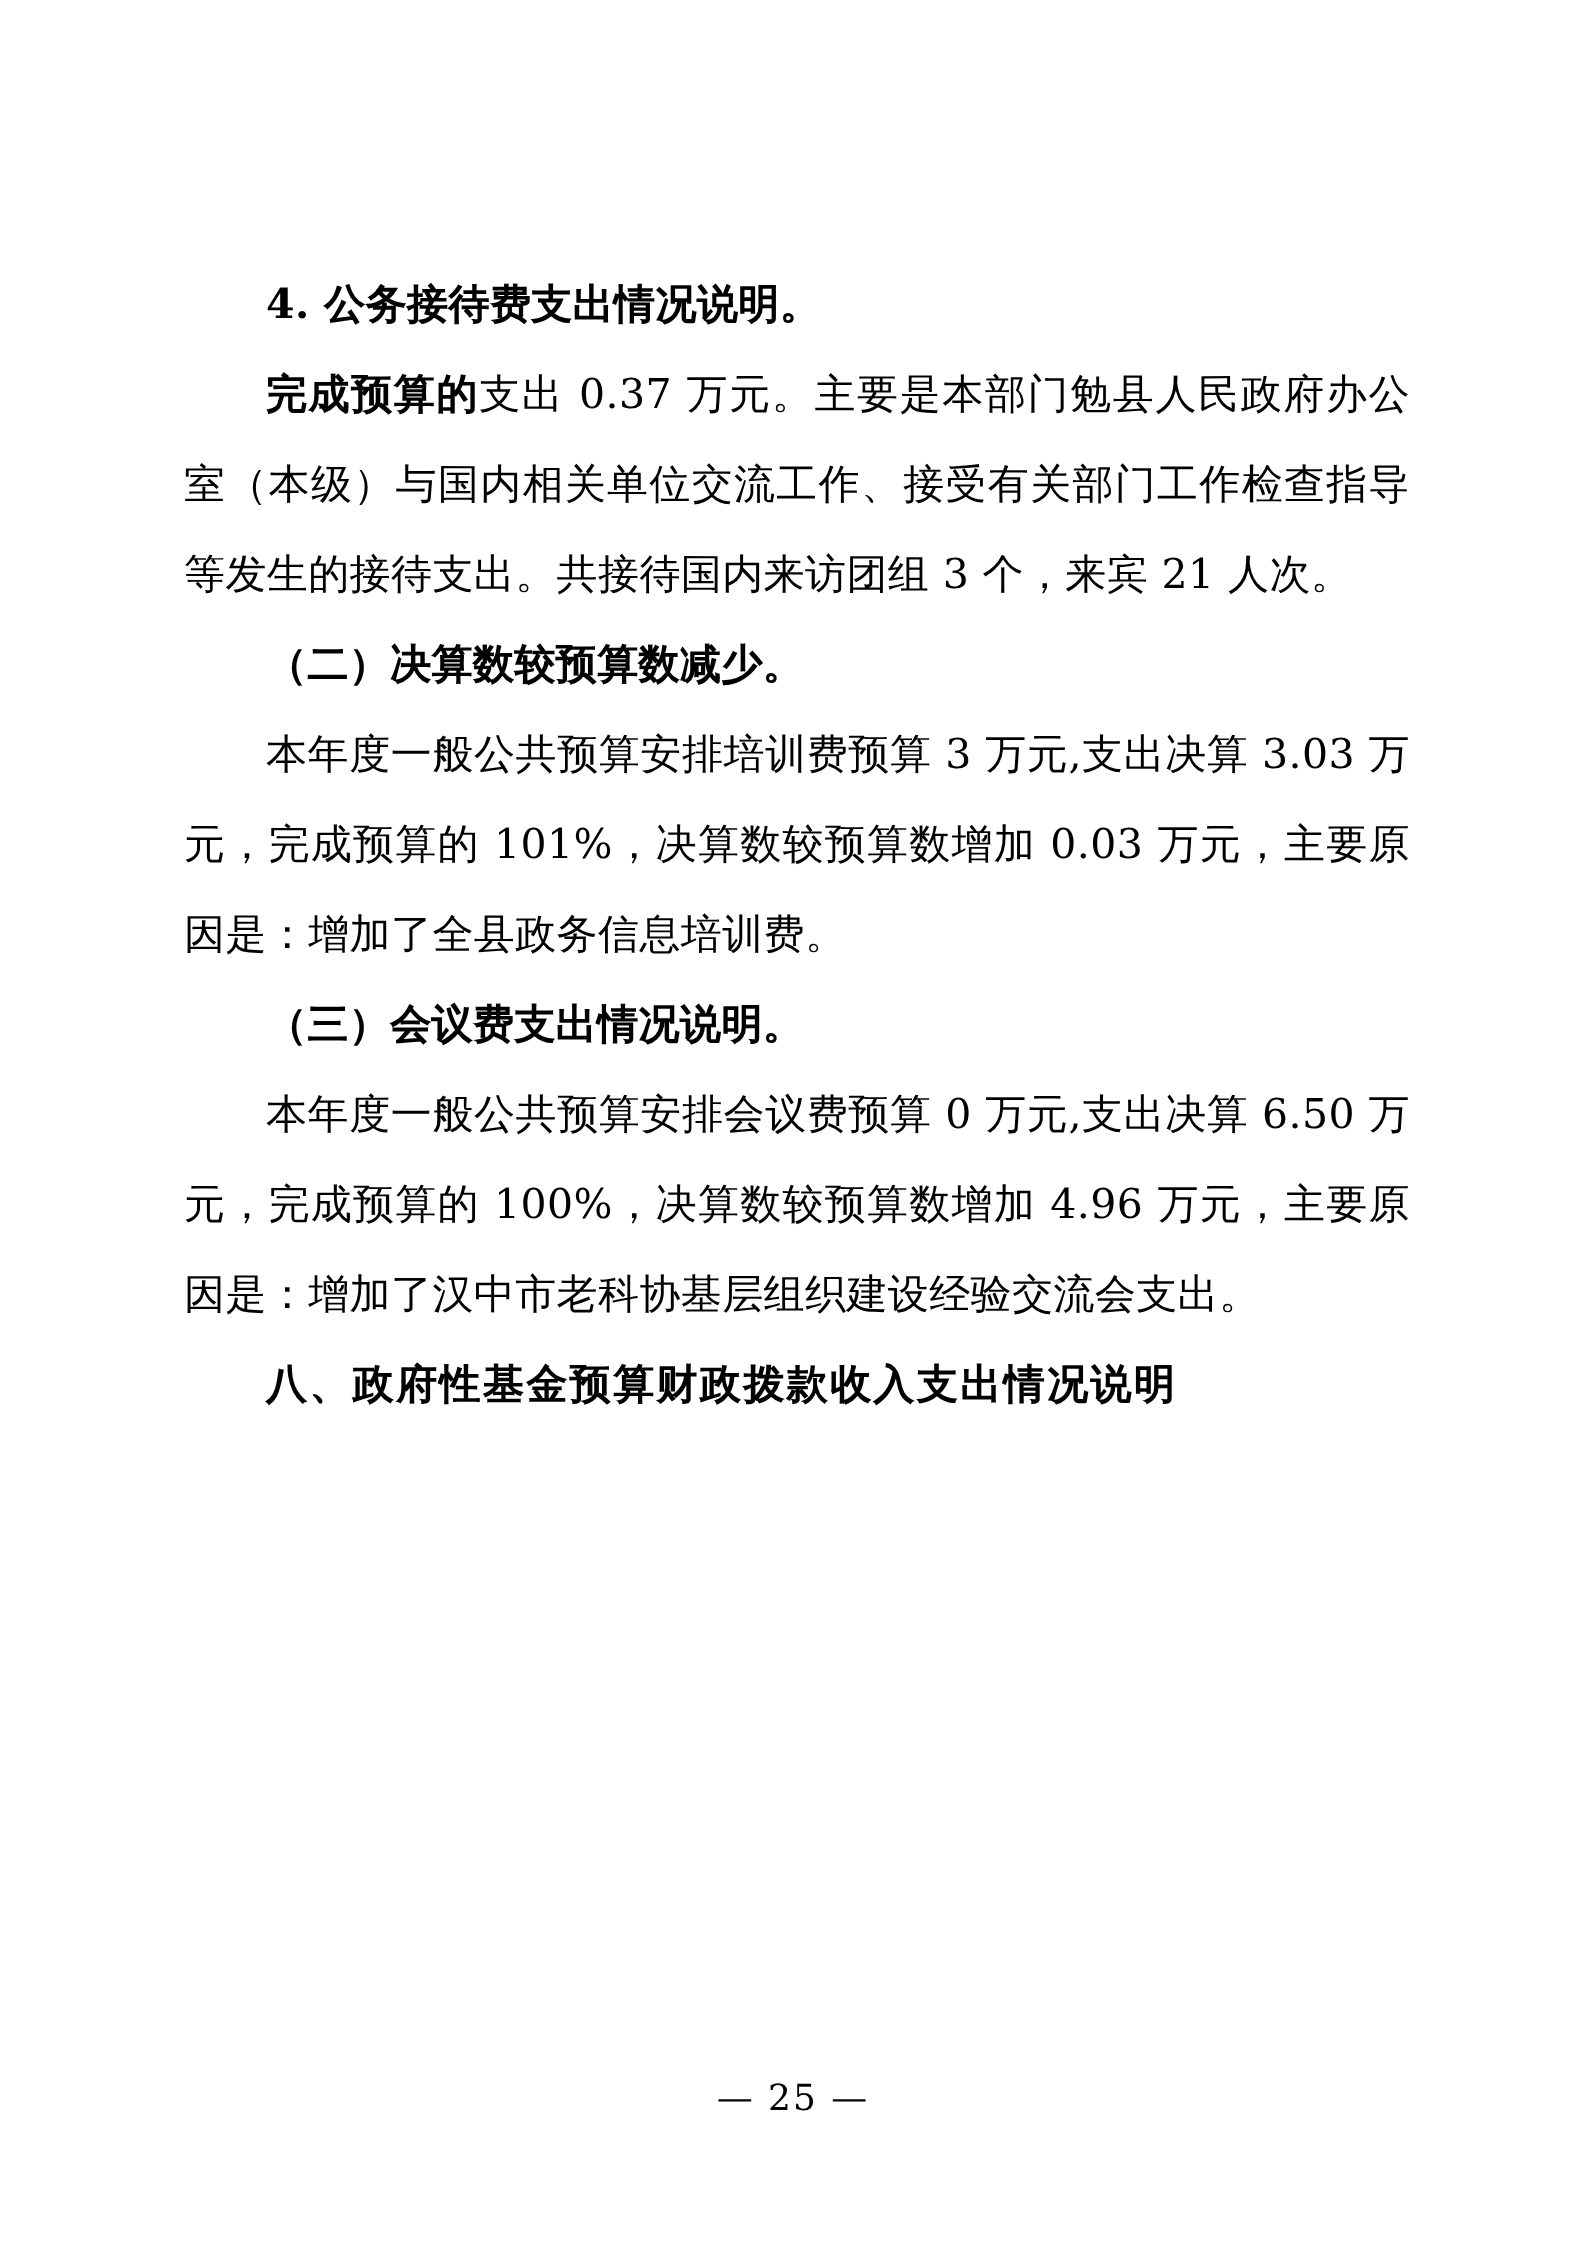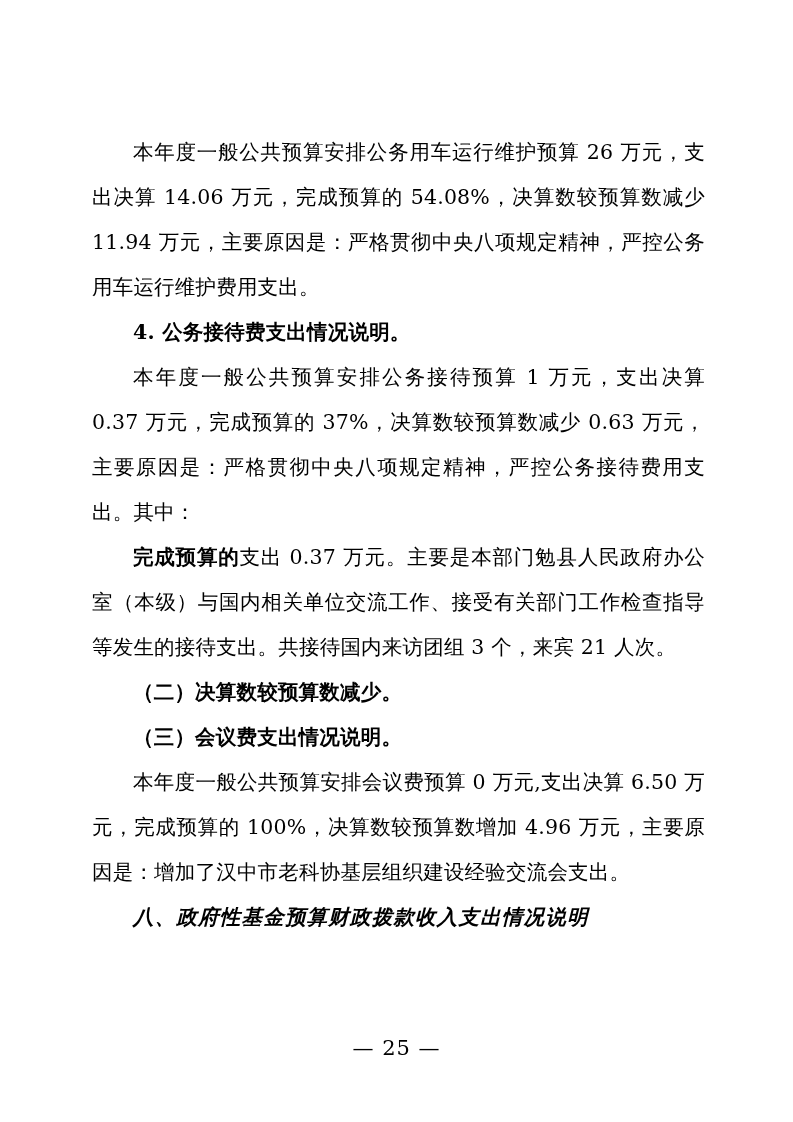--- a/index.html
+++ b/index.html
@@ -38,53 +38,51 @@
     text-indent: 2em;
   }
   p.heading-num {
     text-indent: 2em;
     font-weight: bold;
   }
   p.section-title {
     text-indent: 2em;
     font-weight: bold;
     letter-spacing: 1.2px;
-    font-style: italic;
   }
   .bold-inline {
     font-weight: bold;
   }
   .footer {
     position: absolute;
     left: 0;
     right: 0;
     bottom: 62px;
     text-align: center;
-    font-size: 21px;
+    font-size: 18px;
     font-family: "DejaVu Serif", "Liberation Serif", serif;
     color: #000000;
     letter-spacing: 1px;
   }
 </style>
 </head>
 <body>
 
 <div class="page">
   <div class="doc-body">
 
-    <p class="indent">本年度一般公共预算安排公务用车运行维护预算 26 万元，支出决算 14.06 万元，完成预算的 54.08%，决算数较预算数减少 11.94 万元，主要原因是：严格贯彻中央八项规定精神，严控公务用车运行维护费用支出。</p>
 
     <p class="heading-num">4. 公务接待费支出情况说明。</p>
 
-    <p class="indent">本年度一般公共预算安排公务接待预算 1 万元，支出决算 0.37 万元，完成预算的 37%，决算数较预算数减少 0.63 万元，主要原因是：严格贯彻中央八项规定精神，严控公务接待费用支出。其中：</p>
 
     <p class="indent"><span class="bold-inline">完成预算的</span><span>支出 0.37 万元。主要是本部门勉县人民政府办公室（本级）与国内相关单位交流工作、接受有关部门工作检查指导等发生的接待支出。共接待国内来访团组 3 个，来宾 21 人次。</span></p>
 
     <p class="heading-num">（二）决算数较预算数减少。</p>
 
+    <p class="indent">本年度一般公共预算安排培训费预算 3 万元,支出决算 3.03 万元，完成预算的 101%，决算数较预算数增加 0.03 万元，主要原因是：增加了全县政务信息培训费。</p>
 
     <p class="heading-num">（三）会议费支出情况说明。</p>
 
     <p class="indent">本年度一般公共预算安排会议费预算 0 万元,支出决算 6.50 万元，完成预算的 100%，决算数较预算数增加 4.96 万元，主要原因是：增加了汉中市老科协基层组织建设经验交流会支出。</p>
 
     <p class="section-title">八、政府性基金预算财政拨款收入支出情况说明</p>
 
   </div>
 
   <div class="footer">

